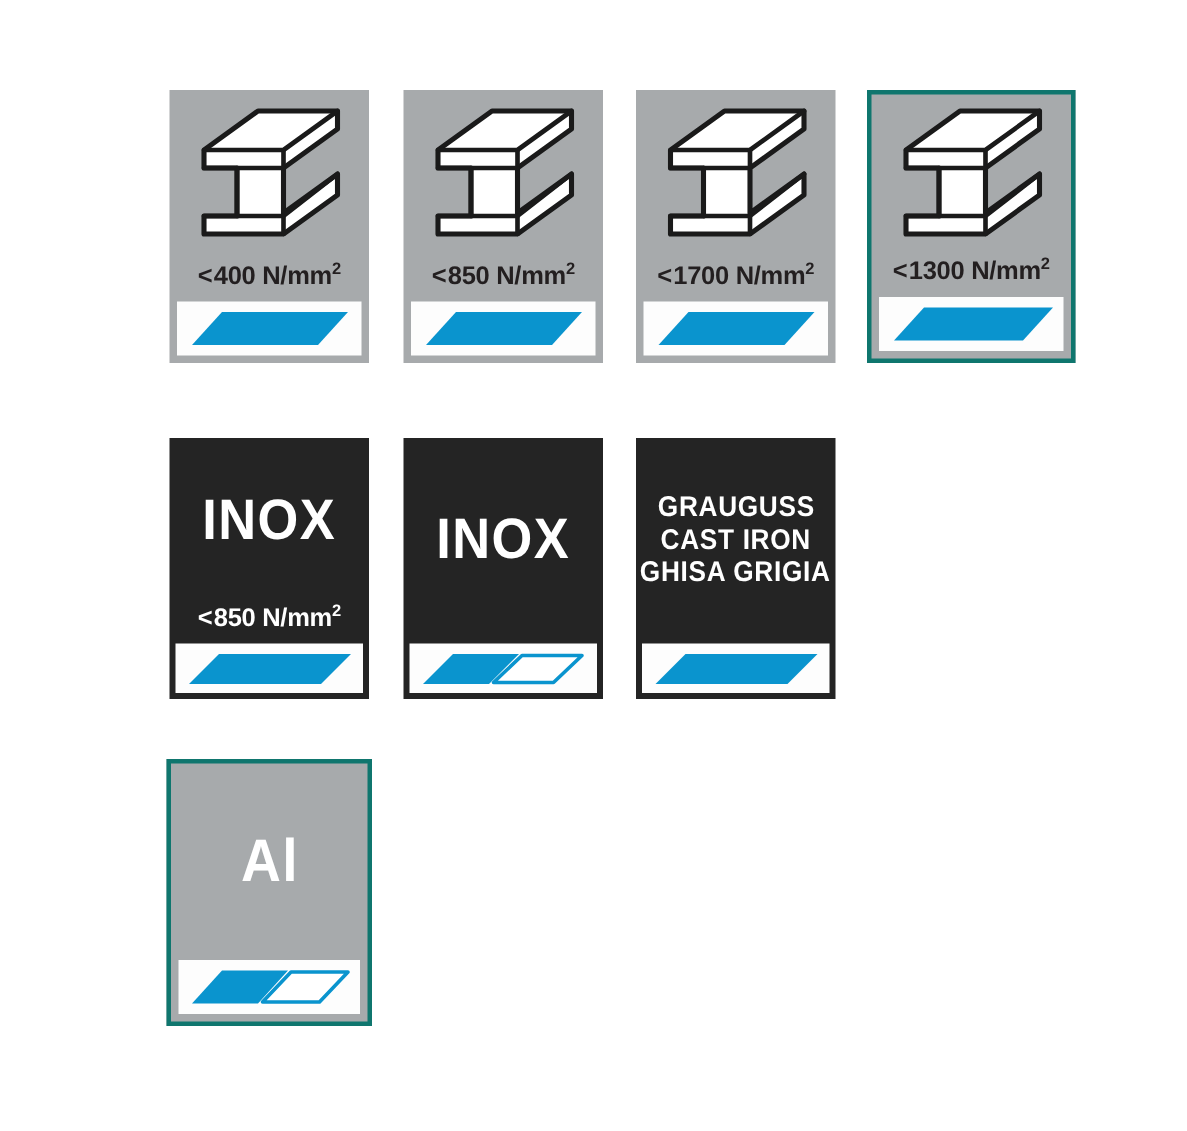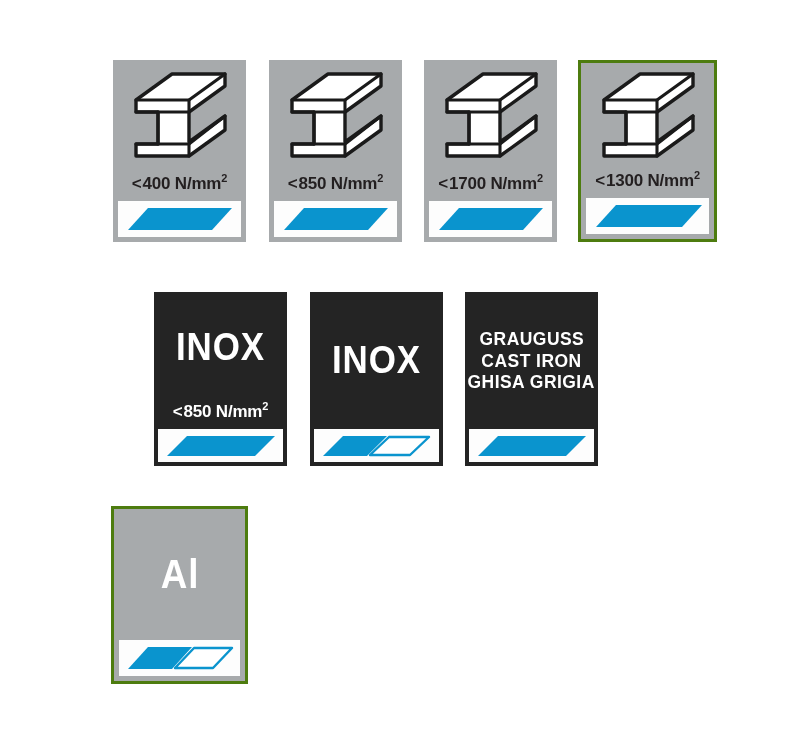--- a/index.html
+++ b/index.html
@@ -43,26 +43,25 @@
     justify-content: flex-end;
     overflow: hidden;
   }
 
   
   .tile.gray {
     background: #a7aaac;
     padding: 0;
   }
   .tile.gray.framed {
-    border: 3px solid #4d7c0f;
+    border: 3px solid #0f766e;
     background: #a7aaac;
   }
   .tile.dark {
     background: #242424;
-    margin-left: 41px;
   }
 
   
   .beam-wrap {
     flex: 1 1 auto;
     display: flex;
     align-items: center;
     justify-content: center;
     width: 100%;
     padding-top: 4px;

